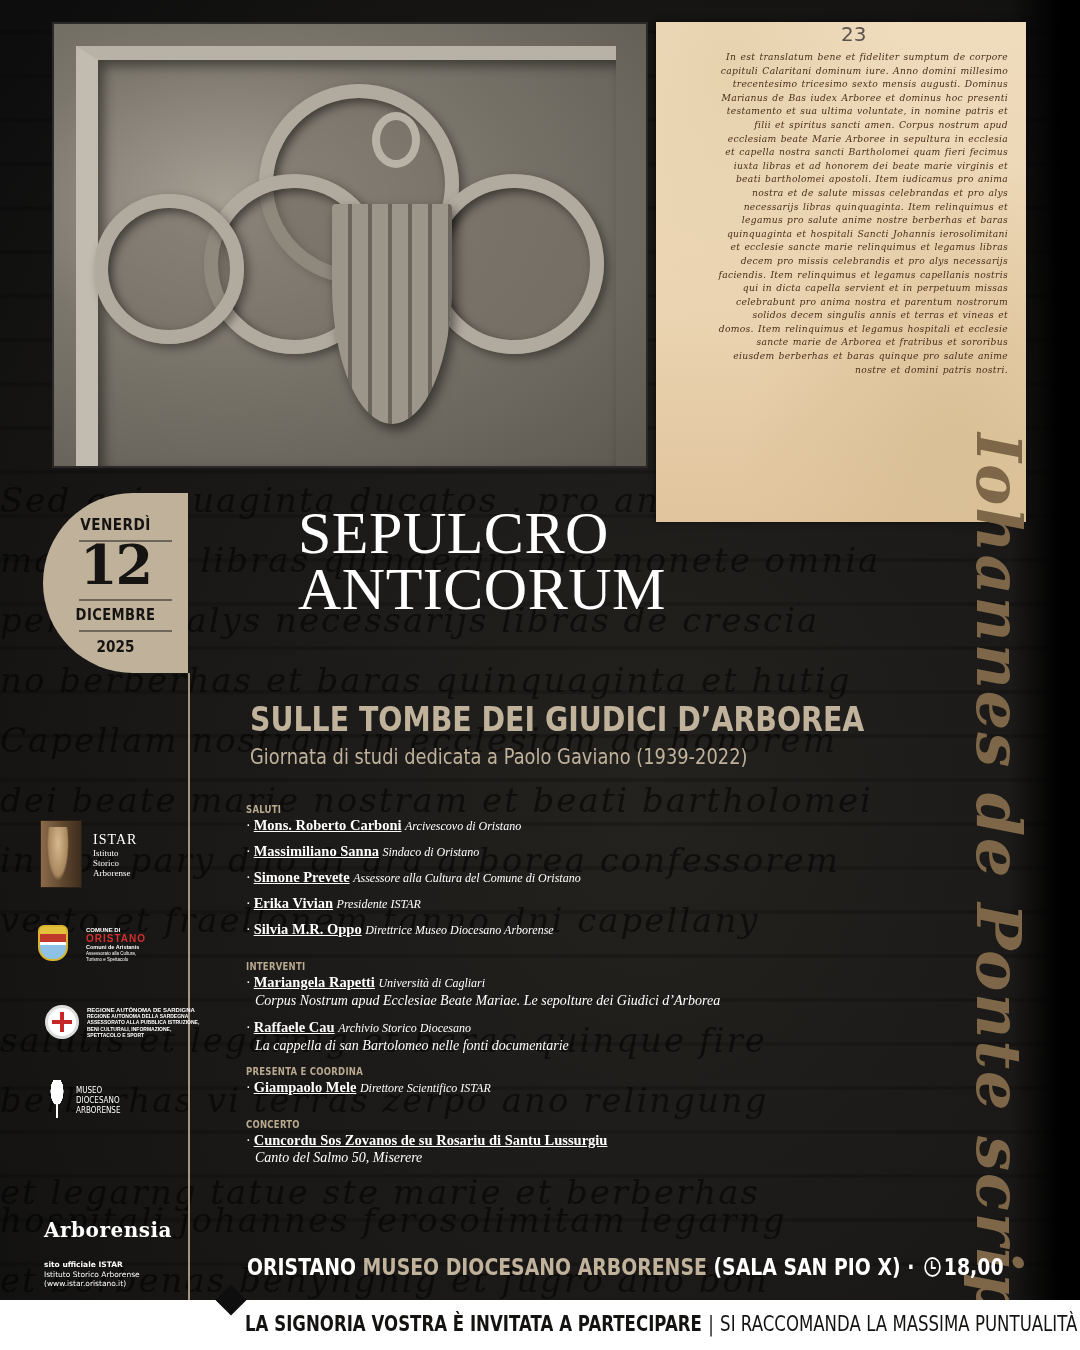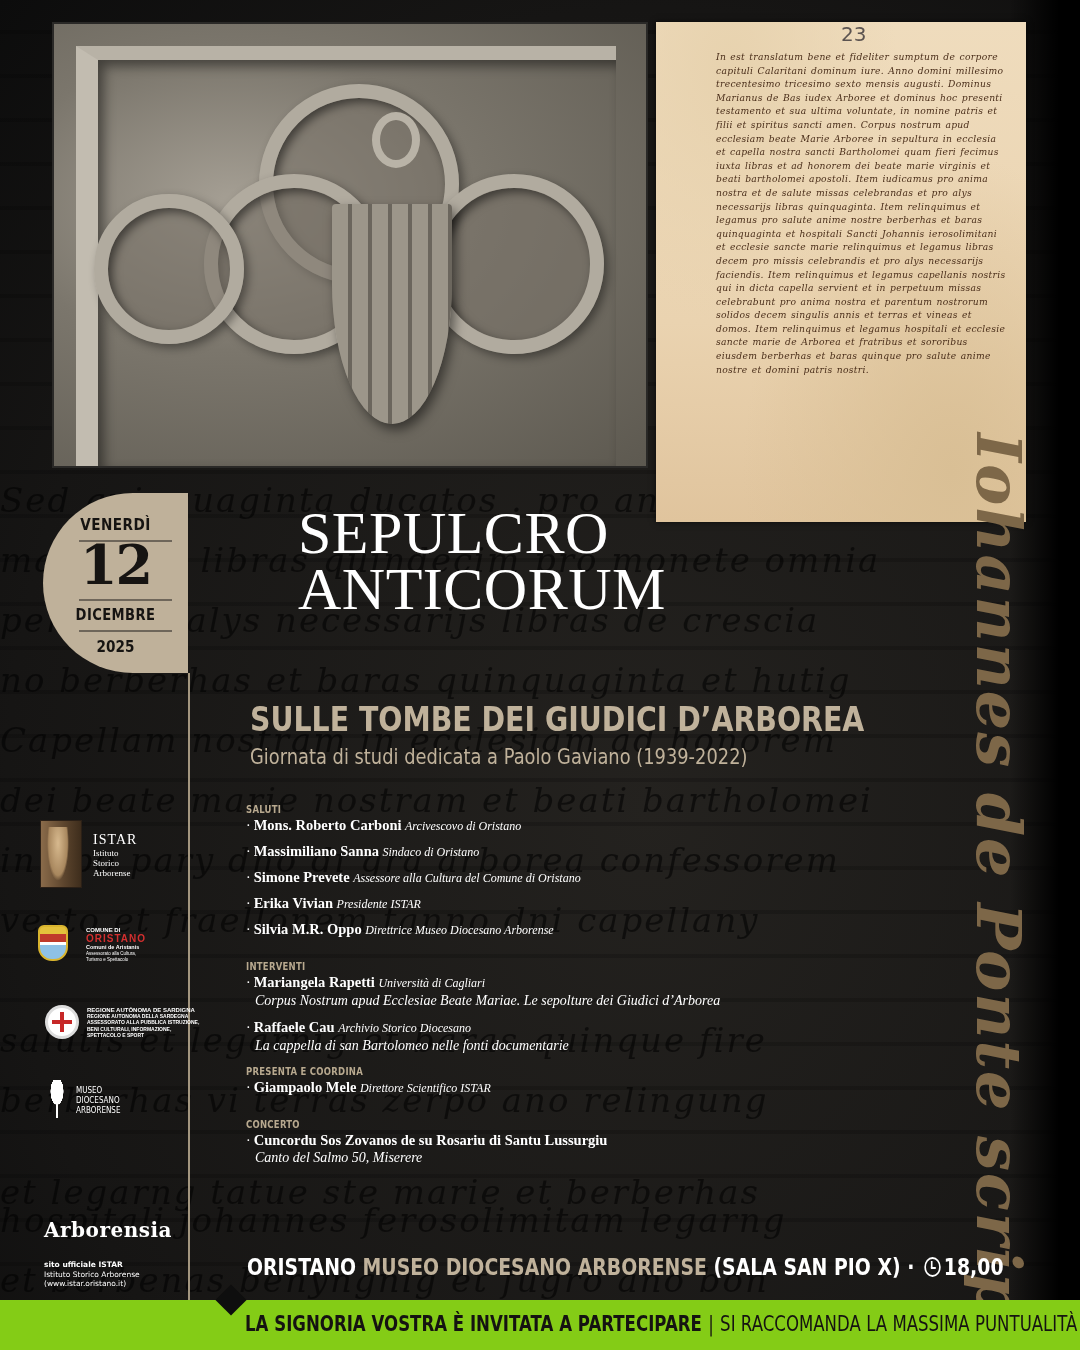--- a/index.html
+++ b/index.html
@@ -61,20 +61,21 @@
 
   
   .photo-doc {
     position: absolute; left: 656px; top: 22px; width: 370px; height: 500px;
     background:
       radial-gradient(ellipse at 20% 10%, #e7d2ae 0%, rgba(231,210,174,0) 40%),
       radial-gradient(ellipse at 80% 90%, #d9bf95 0%, rgba(217,191,149,0) 50%),
       linear-gradient(180deg, #efdcbd 0%, #ead3b0 60%, #e0c49d 100%);
     box-shadow: 0 0 6px rgba(0,0,0,0.6);
     overflow: hidden;
+    text-align: right;
   }
   .photo-doc .page-no {
     position: absolute; left: 185px; top: 0px;
     font-family: "DejaVu Sans", sans-serif; font-size: 20px; color: #5b5350;
   }
   .photo-doc .txt {
     position: absolute; left: 60px; right: 18px; top: 28px;
     font-family: "DejaVu Serif", serif; font-style: italic;
     font-size: 9.2px; line-height: 13.6px; color: #4a2e1a;
     letter-spacing: 0.3px; word-spacing: 1px;
@@ -142,21 +143,21 @@
 
   
   .program { position: absolute; left: 246px; top: 804px; width: 620px; }
   .section-label {
     font-family: "DejaVu Sans", sans-serif; font-weight: bold;
     font-size: 10px; color: #b8a98f; letter-spacing: 0.3px;
     transform: scaleX(0.85); transform-origin: left; margin-bottom: 2px;
   }
   .entry { font-family: "Liberation Serif", serif; font-size: 14px; line-height: 17px; color: #fff; white-space: nowrap; }
   .entry .bullet { margin-right: 3px; }
-  .entry .name { font-weight: bold; font-size: 14.5px; }
+  .entry .name { font-weight: bold; font-size: 14.5px; text-decoration: underline; }
   .entry .role { font-style: italic; font-size: 12px; }
   .entry .talk { font-style: italic; font-size: 14px; padding-left: 9px; display: block; }
   .saluti .entry { margin-bottom: 8px; }
   .gap-section { margin-top: 14px; }
   .interventi .entry { margin-bottom: 10px; }
 
   
   .logo { position: absolute; }
   .istar-logo { left: 40px; top: 820px; }
   .istar-logo .plaque {
@@ -229,21 +230,21 @@
     display: inline-block; width: 20px; height: 20px; border: 2.5px solid #fff;
     border-radius: 50%; position: relative; vertical-align: -2px; margin: 0 4px;
   }
   .venue .clock::before { content: ""; position: absolute; left: 6px; top: 2px; width: 2px; height: 7px; background: #fff; }
   .venue .clock::after { content: ""; position: absolute; left: 6px; top: 8px; width: 6px; height: 2px; background: #fff; }
   .venue .time { color: #fff; }
 
   
   .bottom-band {
     position: absolute; left: 0; top: 1300px; width: 1080px; height: 50px;
-    background: #84cc16;
+    background: #ffffff;
   }
   .bottom-band .diamond {
     position: absolute; left: 220px; top: -11px; width: 22px; height: 22px;
     background: #0e0e0e; transform: rotate(45deg);
   }
   .bottom-band .msg {
     position: absolute; left: 245px; top: 12px;
     font-family: "DejaVu Sans", sans-serif; font-size: 21px;
     color: #151311; white-space: nowrap;
     transform: scaleX(0.79); transform-origin: left;

